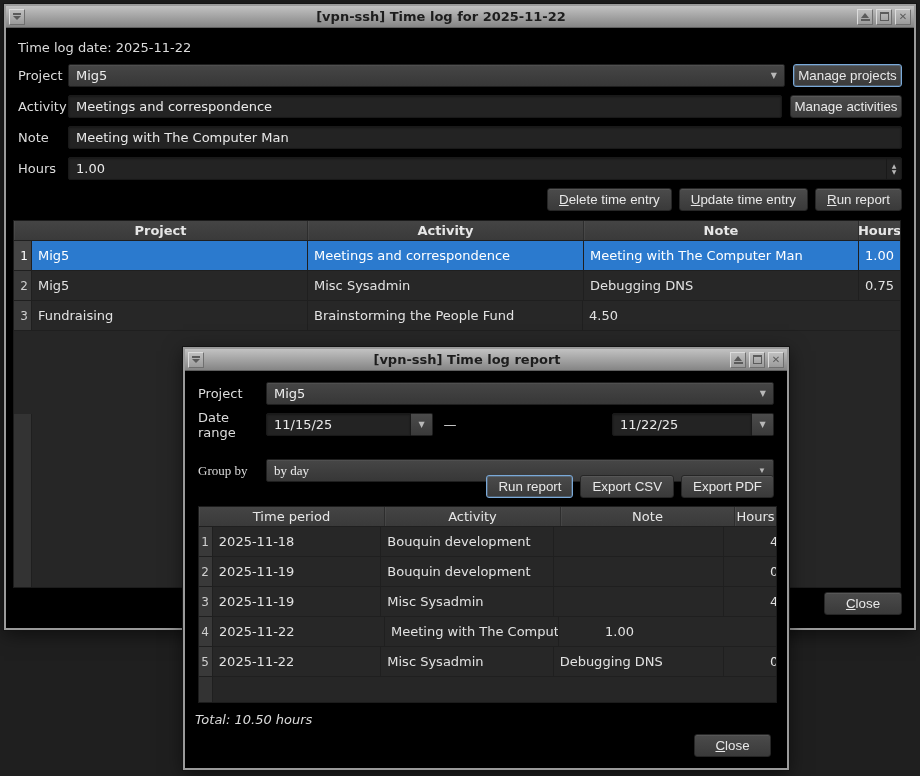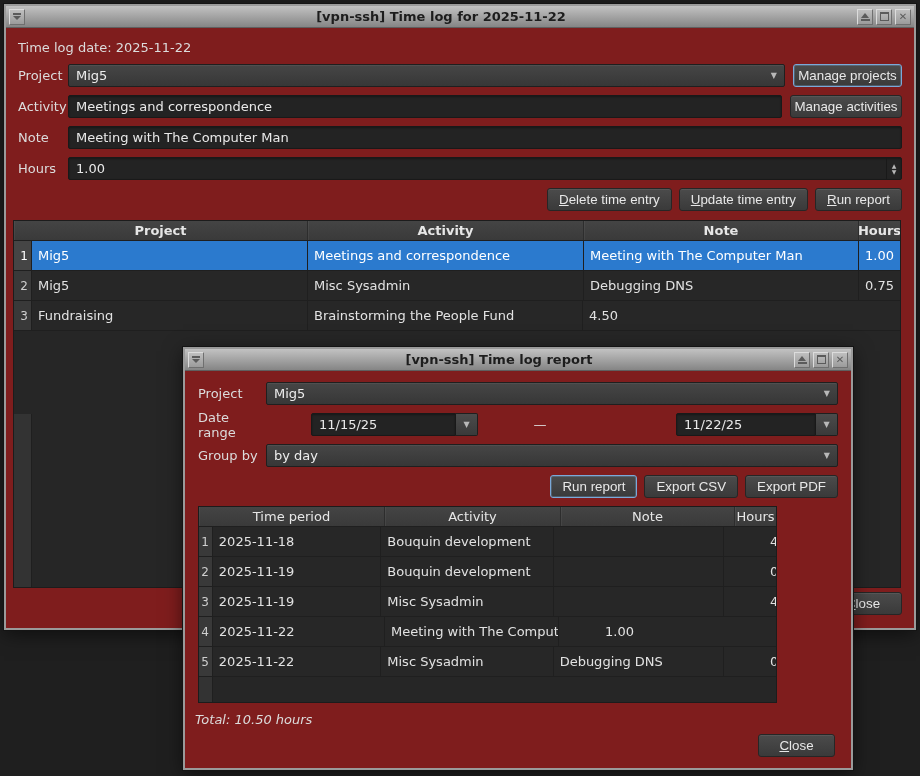--- a/index.html
+++ b/index.html
@@ -7,21 +7,21 @@
   body {
     position: relative;
     background: #1f1f1f;
     font-family: "DejaVu Sans", "Liberation Sans", sans-serif;
     font-size: 13px;
     color: #e2e2e2;
     overflow: hidden;
   }
   .window {
     position: absolute;
-    background: #7f1d1d;
+    background: #000000;
     border: 2px solid #9a9a9a;
     box-shadow: 0 0 0 1px #141414, 0 4px 18px rgba(0,0,0,.55);
   }
   .titlebar {
     height: 22px;
     background: linear-gradient(#c2c2c2, #858585);
     border-bottom: 1px solid #5f5f5f;
     display: flex; align-items: center;
     padding: 0 3px;
   }
@@ -258,21 +258,21 @@
     </div>
 
     <div class="btnrow" style="top:564px;">
       <button class="btn" style="width:78px;">
         <span class="lbl mnemonic">Close</span>
       </button>
     </div>
   </div>
 </div>
 
-<div class="window report" style="left:183px; top:347px; width:670px; height:423px; z-index:5;">
+<div class="window report" style="left:183px; top:347px; width:606px; height:423px; z-index:5;">
   <div class="titlebar">
     <div class="tb-btn left">
       <div class="menu-glyph">
           <div class="bar"></div>
           <div class="tri-down"></div>
         </div>
     </div>
     <div class="title">[vpn-ssh] Time log report</div>
     <div class="tb-btn">
       <div class="shade-glyph">
@@ -289,21 +289,21 @@
   </div>
   <div class="client">
     <div class="frow" style="top:11px; left:13px; right:13px;">
       <span class="flabel report-labels">Project</span>
       <div class="combo">
         <span>Mig5</span>
         <span class="arrow">▼</span>
       </div>
     </div>
 
-    <div class="frow" style="top:42px; left:13px; right:13px;gap:45px;">
+    <div class="frow" style="top:42px; left:13px; right:13px;">
       <span class="flabel report-labels">Date range</span>
       <div class="datefield" style="width:167px;border-radius:7px;">
         <div class="entry">
           <span>11/15/25</span>
         </div>
         <div class="dbtn">
           <span class="arrow">▼</span>
         </div>
       </div>
       <span class="dash">—</span>
@@ -311,21 +311,21 @@
       <div class="datefield" style="width:162px;align-items:center;">
         <div class="entry">
           <span>11/22/25</span>
         </div>
         <div class="dbtn">
           <span class="arrow">▼</span>
         </div>
       </div>
     </div>
 
-    <div class="frow" style="top:73px; left:13px; right:13px;">
+    <div class="frow" style="top:88px; left:13px; right:13px;font-family:Liberation Serif, serif;">
       <span class="flabel report-labels">Group by</span>
       <div class="combo">
         <span>by day</span>
         <span class="arrow">▼</span>
       </div>
     </div>
 
     <div class="btnrow" style="top:104px; right:13px;">
       <button class="btn focused">
         <span class="lbl">Run report</span>

